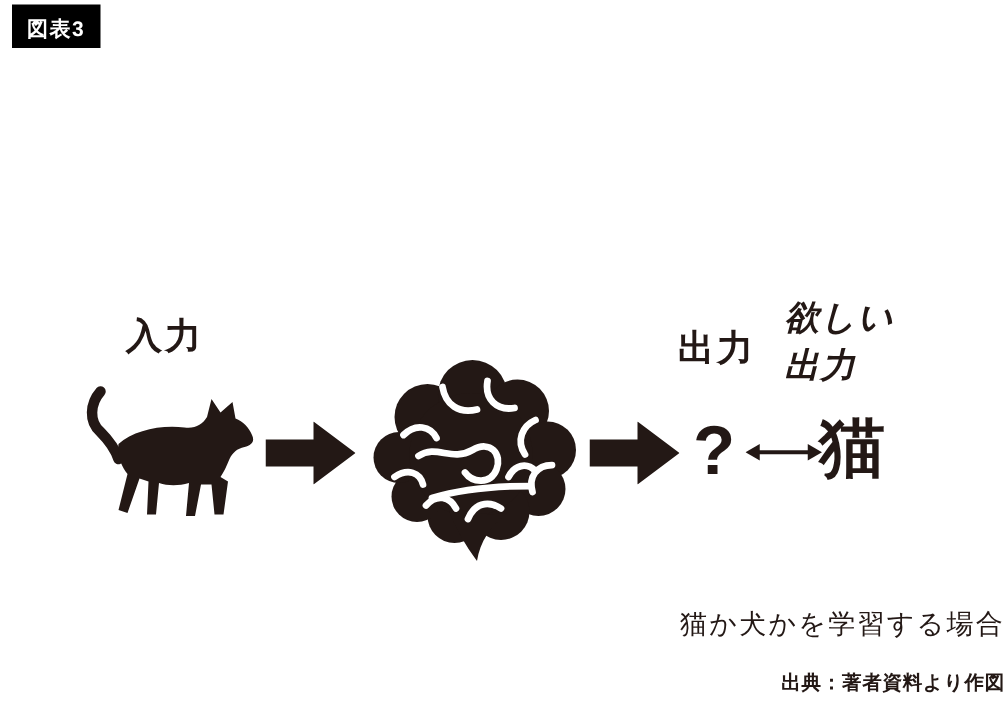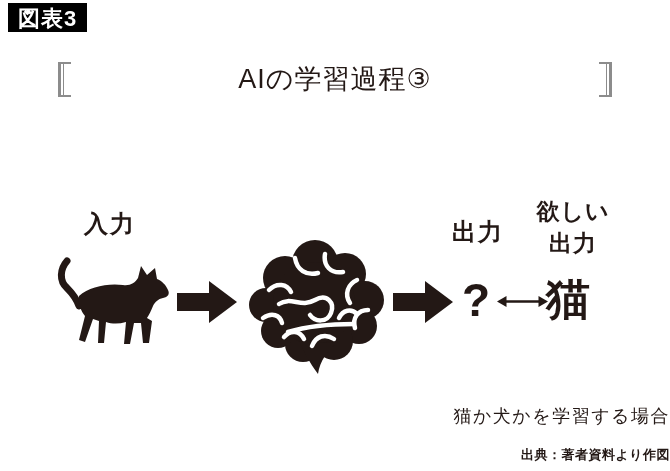--- a/index.html
+++ b/index.html
@@ -5,21 +5,21 @@
   html,body { margin:0; padding:0; background:#fff; }
   .canvas {
     position:relative; width:670px; height:471px; overflow:hidden;
     background:var(--background,#ffffff);
     font-family:"Liberation Sans","DejaVu Sans",sans-serif;
     color:var(--ink,#231815);
   }
   .badge {
     position:absolute; left:8px; top:3px; height:29px; box-sizing:border-box;
     background:var(--badge-bg,#000); color:var(--badge-text,#fff);
-    font-size:22px; font-weight:700; letter-spacing:1px;
+    font-size:14px; font-weight:700; letter-spacing:1px;
     padding:3px 10px 0 10px; line-height:26px;
   }
   .title-row { position:absolute; left:0; top:62px; width:670px; height:36px; }
   .page-title {
     position:absolute; left:0; right:0; top:2px; text-align:center;
     font-size:27px; font-weight:500; letter-spacing:1px; line-height:30px;
   }
   .bracket { position:absolute; top:0; width:13px; height:35px; box-sizing:border-box; }
   .bracket-l {
     left:58px;
@@ -37,22 +37,22 @@
     border-bottom:2px solid var(--bracket,#8c8c8c);
     border-right:3px solid var(--bracket,#8c8c8c);
   }
   .bracket-r::after {
     content:""; position:absolute; right:2px; top:0; bottom:0; width:1px;
     background:var(--bracket,#8c8c8c);
   }
   .lbl { position:absolute; font-weight:700; font-size:24px; letter-spacing:2px; white-space:nowrap; }
   .lbl-input  { left:84px;  top:196px;margin-top:12px; }
   .lbl-output { left:452px; top:216px; }
-  .lbl-desired{ left:523px; top:195px; width:100px; text-align:center;
-                font-size:23px; line-height:32px; letter-spacing:1px; }
+  .lbl-desired{ left:523px; top:195px; width:100px; 
+                font-size:23px; line-height:32px; letter-spacing:1px;font-style:italic; }
   .icon { position:absolute; }
   .icon-cat    { left:57px;  top:256px; }
   .icon-arrow1 { left:177px; top:281px; }
   .icon-brain  { left:242px; top:232px; }
   .icon-arrow2 { left:393px; top:281px; }
   .icon-dblarrow { left:497px; top:294px; }
   .q-mark  { position:absolute; left:462px; top:276px; font-size:46px; font-weight:700; line-height:48px; }
   .answer  { position:absolute; left:546px; top:274px; font-size:44px; font-weight:700; line-height:50px; letter-spacing:0; }
   .caption {
     position:absolute; left:0; right:0; top:404px; text-align:right;
@@ -66,25 +66,20 @@
   .ink-stroke { stroke:var(--ink,#231815); }
   .fold       { stroke:#ffffff; stroke-width:4.5; fill:none; stroke-linecap:round; }
 </style>
 </head>
 <body>
 
 <div class="canvas">
 
   <div class="badge">図表3</div>
 
-  <div class="title-row">
-    <span class="bracket bracket-l"></span>
-    <div class="page-title">AIの学習過程③</div>
-    <span class="bracket bracket-r"></span>
-  </div>
 
   <div class="lbl lbl-input">入力</div>
   <div class="lbl lbl-output">出力</div>
   <div class="lbl lbl-desired">
     <span>欲しい</span><br>
     <span>出力</span>
   </div>
 
   <svg class="icon icon-cat" width="114" height="94" viewBox="0 0 114 94">
     <path class="ink-stroke" fill="none" stroke-width="7" stroke-linecap="round" d="M10,5 C3,13 2,25 10,32 C16,38 20,44 22,50"></path>

